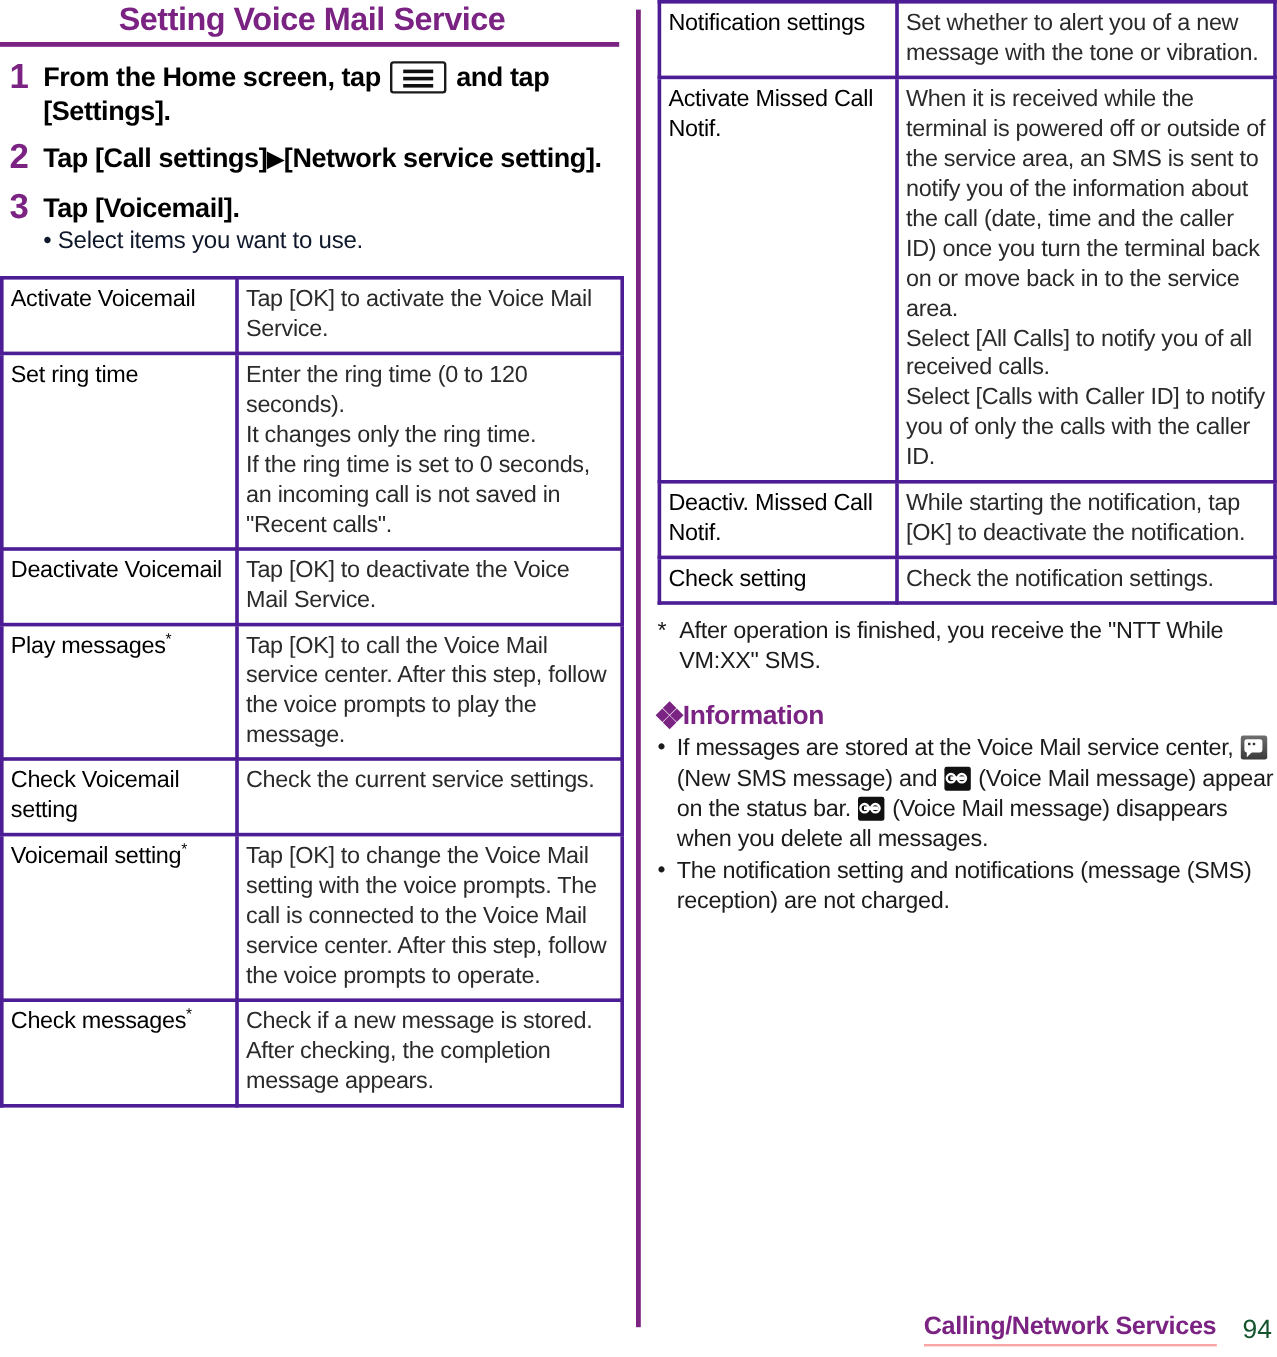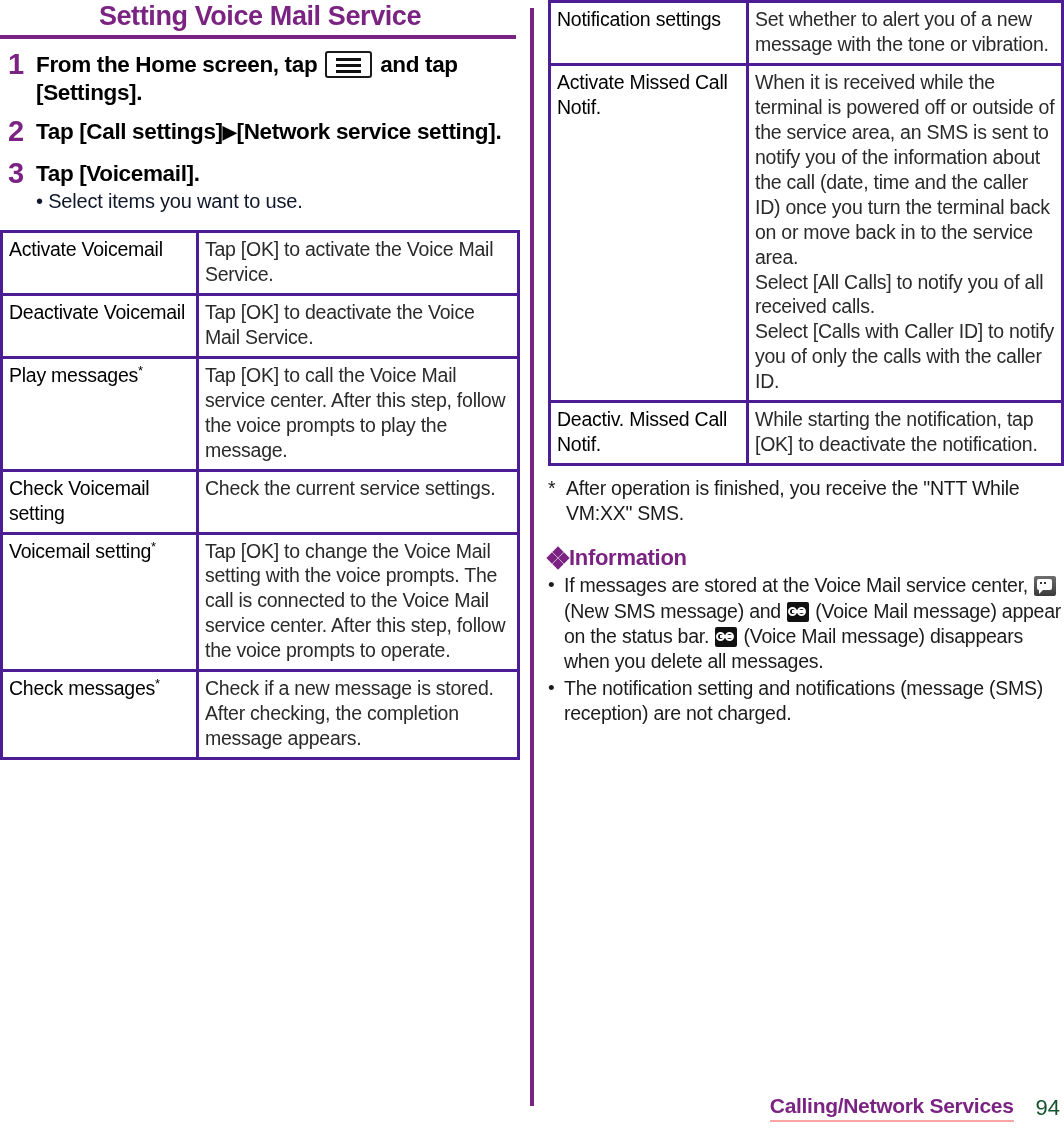--- a/index.html
+++ b/index.html
@@ -339,20 +339,26 @@
       <colgroup>
           <col class="c1">
           <col>
         </colgroup>
       <tbody>
         <tr>
           <td class="k"><span>Activate Voicemail</span></td>
           <td class="v">Tap [OK] to activate the Voice Mail Service.</td>
         </tr>
         <tr>
+          <td class="k"><span>Set ring time</span></td>
+          <td class="v" style="white-space: pre-line;">Enter the ring time (0 to 120 seconds).
+It changes only the ring time.
+If the ring time is set to 0 seconds, an incoming call is not saved in "Recent calls".</td>
+        </tr>
+        <tr>
           <td class="k"><span>Deactivate Voicemail</span></td>
           <td class="v">Tap [OK] to deactivate the Voice Mail Service.</td>
         </tr>
         <tr>
           <td class="k"><span>Play messages</span><sup class="star">*</sup></td>
           <td class="v">Tap [OK] to call the Voice Mail service center. After this step, follow the voice prompts to play the message.</td>
         </tr>
         <tr>
           <td class="k"><span>Check Voicemail setting</span></td>
           <td class="v">Check the current service settings.</td>
@@ -384,20 +390,24 @@
         </tr>
         <tr>
           <td class="k">Activate Missed Call Notif.</td>
           <td class="v" style="white-space: pre-line;">When it is received while the terminal is powered off or outside of the service area, an SMS is sent to notify you of the information about the call (date, time and the caller ID) once you turn the terminal back on or move back in to the service area.
 Select [All Calls] to notify you of all received calls.
 Select [Calls with Caller ID] to notify you of only the calls with the caller ID.</td>
         </tr>
         <tr>
           <td class="k">Deactiv. Missed Call Notif.</td>
           <td class="v">While starting the notification, tap [OK] to deactivate the notification.</td>
+        </tr>
+        <tr>
+          <td class="k">Check setting</td>
+          <td class="v">Check the notification settings.</td>
         </tr>
       </tbody>
     </table>
 
     <div class="footnote">
       <div class="mark">*</div>
       <div class="txt">After operation is finished, you receive the "NTT While VM:XX" SMS.</div>
     </div>
 
     <div class="info-head">

